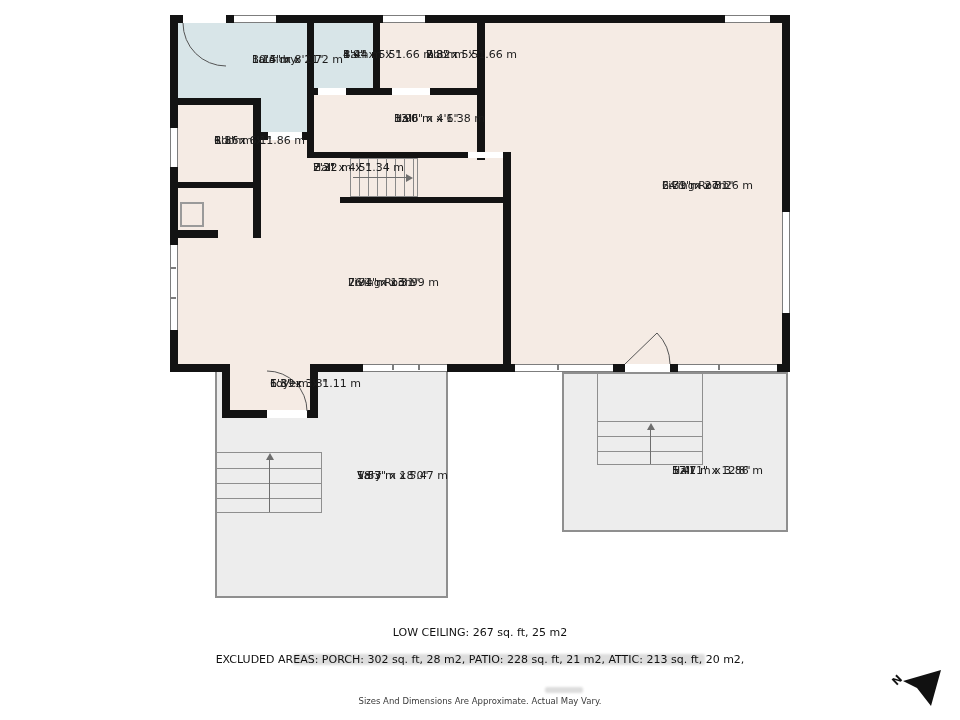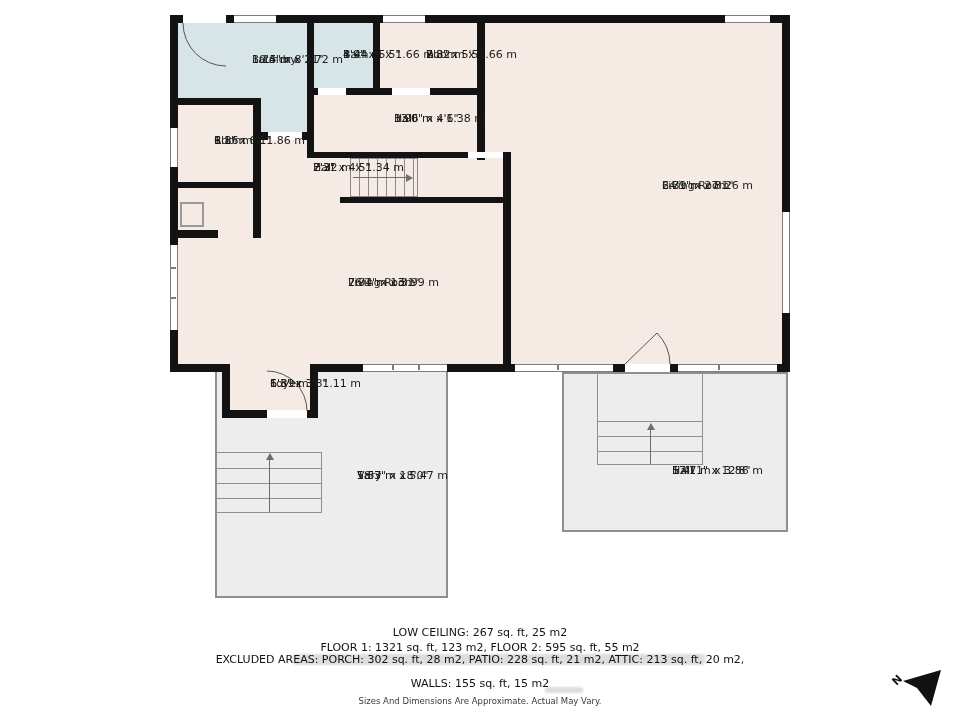--- a/index.html
+++ b/index.html
@@ -184,18 +184,16 @@
     <div>5.57 m x 5.47 m</div>
   </div>
   <div class="label" style="left:672px;top:464px">
     <div>Hall</div>
     <div>17'11" x 12'8"</div>
     <div>5.47 m x 3.86 m</div>
   </div>
 
   <div class="wm" style="left:293px;top:654px;width:412px;height:11px"></div>
   <div class="wm" style="left:545px;top:687px;width:38px;height:6px"></div>
-  <div class="f-line" style="top:641px">FLOOR 1: 1321 sq. ft, 123 m2, FLOOR 2: 595 sq. ft, 55 m2</div>
   <div class="f-line" style="top:653px">EXCLUDED AREAS: PORCH: 302 sq. ft, 28 m2, PATIO: 228 sq. ft, 21 m2, ATTIC: 213 sq. ft, 20 m2,</div>
   <div class="f-line" style="top:626px">LOW CEILING: 267 sq. ft, 25 m2</div>
-  <div class="f-line" style="top:677px">WALLS: 155 sq. ft, 15 m2</div>
   <div class="f-line f-small" style="top:696px">Sizes And Dimensions Are Approximate. Actual May Vary.</div>
 </div>
 
 </body></html>

